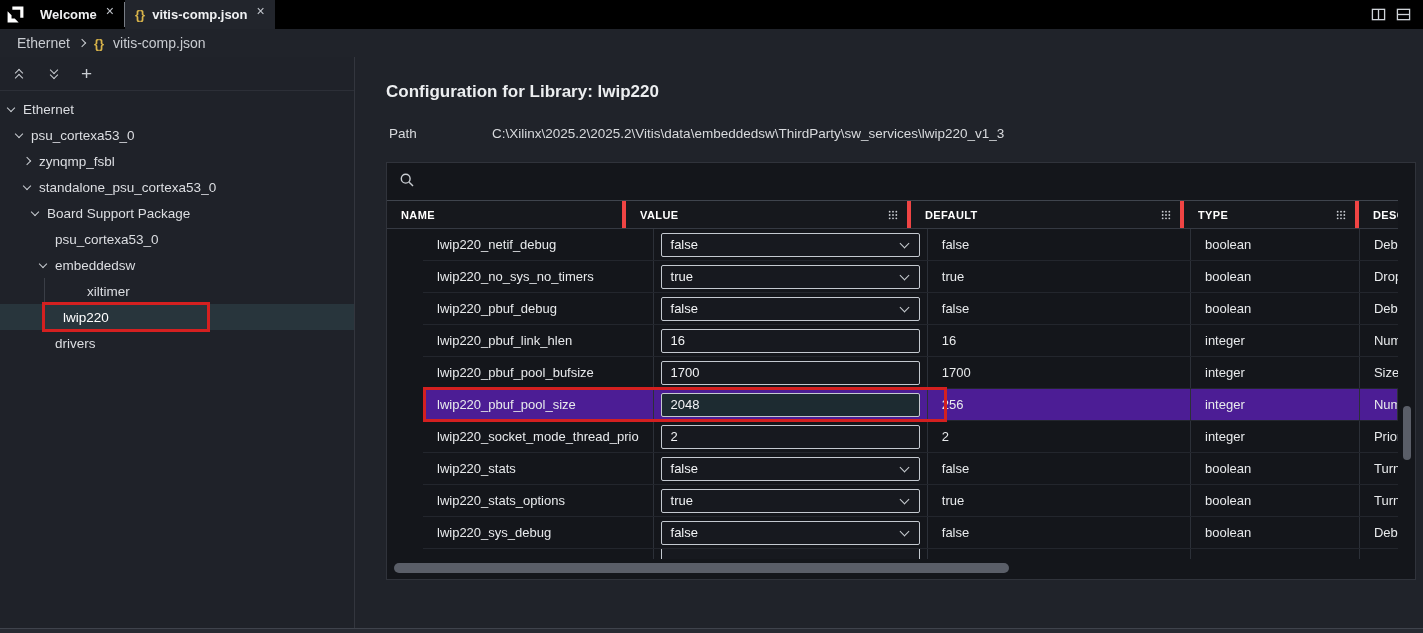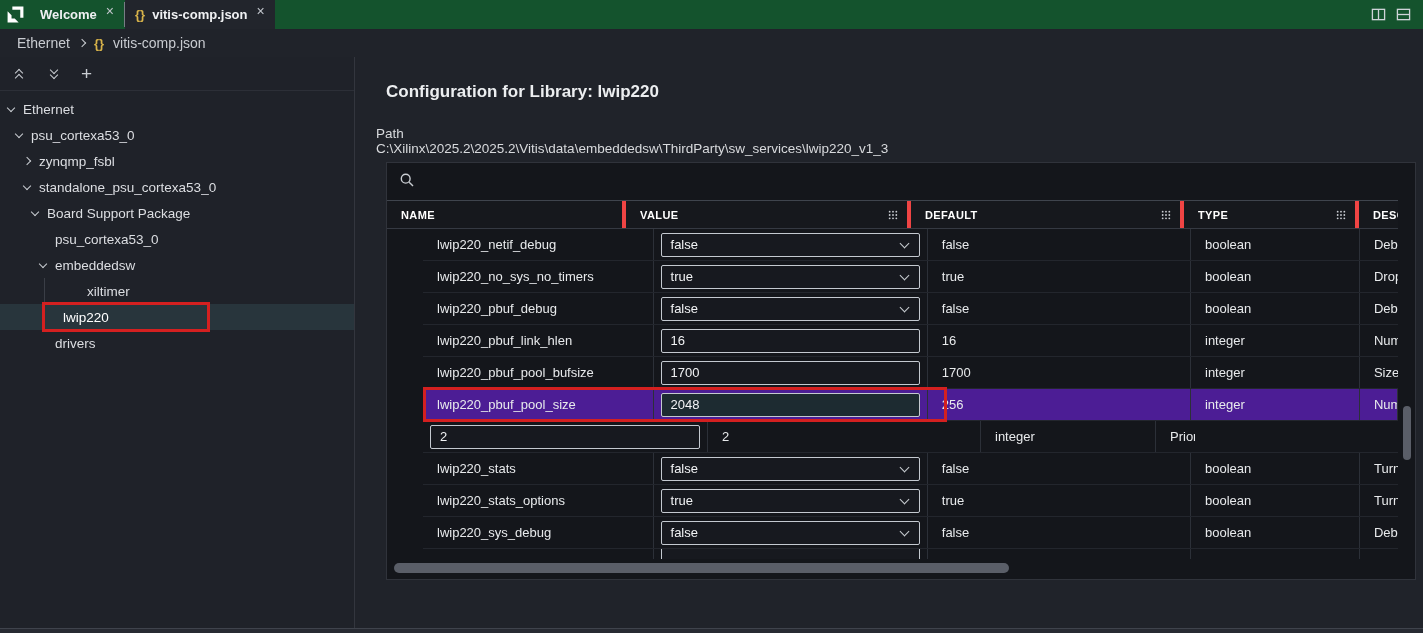--- a/index.html
+++ b/index.html
@@ -1,20 +1,20 @@
 <!DOCTYPE html>
 <html><head>
 <meta charset="utf-8">
 <style>
   * { margin:0; padding:0; box-sizing:border-box; }
   html,body { width:1423px; height:633px; overflow:hidden; background:#20232a;
     font-family:"Liberation Sans", sans-serif; color:#e4e6e9; }
 
   
-  .tabbar { height:29px; background:#14532d; display:flex; align-items:stretch; position:relative; }
+  .tabbar { height:29px; background:#000000; display:flex; align-items:stretch; position:relative; }
   .logo-wrap { width:30px; display:flex; align-items:center; justify-content:center; }
   .tab { display:flex; align-items:center; gap:7px; padding:0 10px; font-size:13px; font-weight:bold; color:#f0f1f3; cursor:pointer; }
   .tab .close { font-weight:normal; font-size:14px; color:#c2c6cc; margin-left:2px; position:relative; top:-4px; }
   .tab.active { background:#22252c; }
   .tab-sep { width:1px; background:#787d85; margin:2px 0; }
   .braces { color:#d9b44a; font-weight:bold; font-size:13px; }
   .tabbar-right { margin-left:auto; display:flex; align-items:center; gap:10px; padding-right:12px; }
   .tabbar-right svg { display:block; }
 
   
@@ -41,21 +41,21 @@
   .tree-row { height:26px; display:flex; align-items:center; position:relative; font-size:13.5px; color:#dcdee2; cursor:pointer; }
   .tree-row.selected { background:#28353c; color:#ffffff; }
   .tree-row.guide::before { content:''; position:absolute; left:44px; top:0; bottom:0; width:1px; background:#3a3e46; }
   .chev-slot { width:15px; flex:none; display:flex; align-items:center; justify-content:flex-start; }
   .tree-label { white-space:nowrap; }
   .red-box { position:absolute; border:3px solid #d42020; pointer-events:none; z-index:3; }
   .tree-red { left:42px; width:168px; top:-2px; bottom:-2px; }
 
   
   .page-title { margin:25px 0 0 31px; font-size:17px; font-weight:bold; color:#eceef0; }
-  .path-row { display:flex; margin:24px 0 0 21px; font-size:13.5px; color:#d8dadd;flex-direction:column; }
+  .path-row { display:flex; margin:24px 0 0 34px; font-size:13.5px; color:#d8dadd; }
   .path-label { width:103px; flex:none; }
   .path-value { white-space:nowrap; }
 
   
   .table-wrap { position:absolute; left:31px; top:105px; width:1030px; height:418px;
     background:#14161b; border:1px solid #30333b; }
   .grid { margin-right:17px; }
   .search-row { height:38px; display:flex; align-items:center; padding-left:12px; border-bottom:1px solid #3f444d; }
   .search-input { background:transparent; border:none; outline:none; color:#e4e6e9; font-size:13px; flex:1; margin-left:8px; font-family:inherit; }
   .thead { height:28px; display:flex; border-bottom:1px solid #353942; background:#16181d; }
@@ -381,20 +381,23 @@
               </div>
               <div class="cell" style="width: 175px;">
                 <span>integer</span>
               </div>
               <div class="cell" style="width: 39px;">
                 <span>Num</span>
               </div>
               <div class="red-box row-red" style="width: 524px;"></div>
             </div>
             <div class="trow">
+              <div class="cell" style="width: 239px;">
+                <span>lwip220_socket_mode_thread_prio</span>
+              </div>
               <div class="cell value-cell" style="width: 285px;">
                 <input class="ctrl" value="2" style="">
               </div>
               <div class="cell" style="width: 273px;">
                 <span>2</span>
               </div>
               <div class="cell" style="width: 175px;">
                 <span>integer</span>
               </div>
               <div class="cell" style="width: 39px;">

